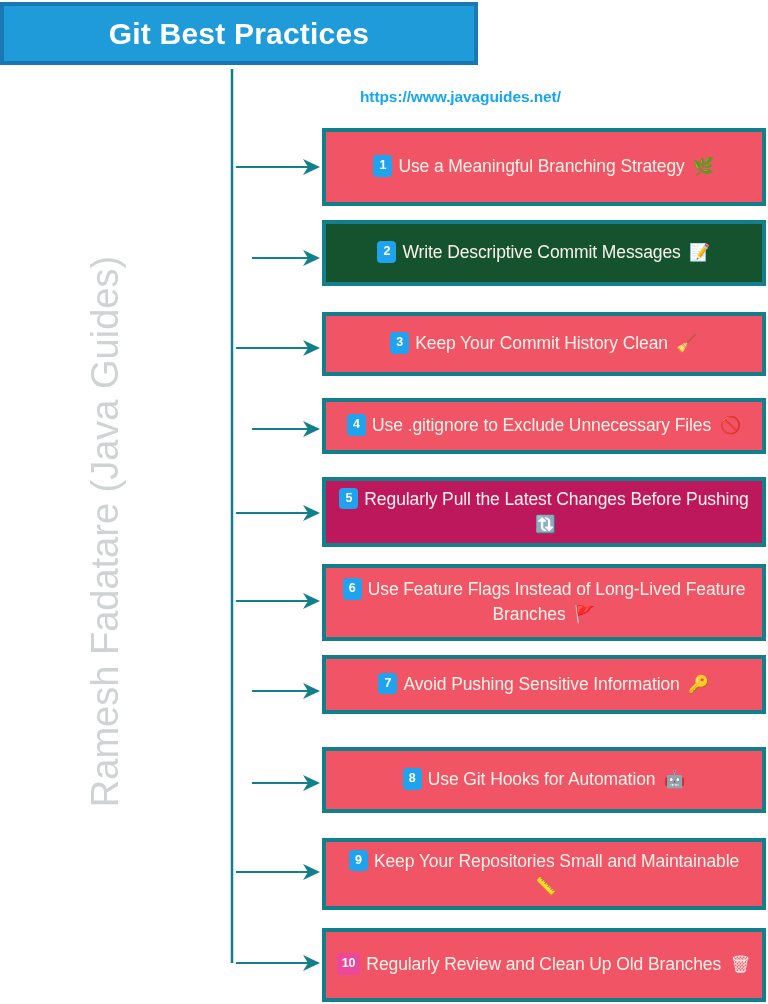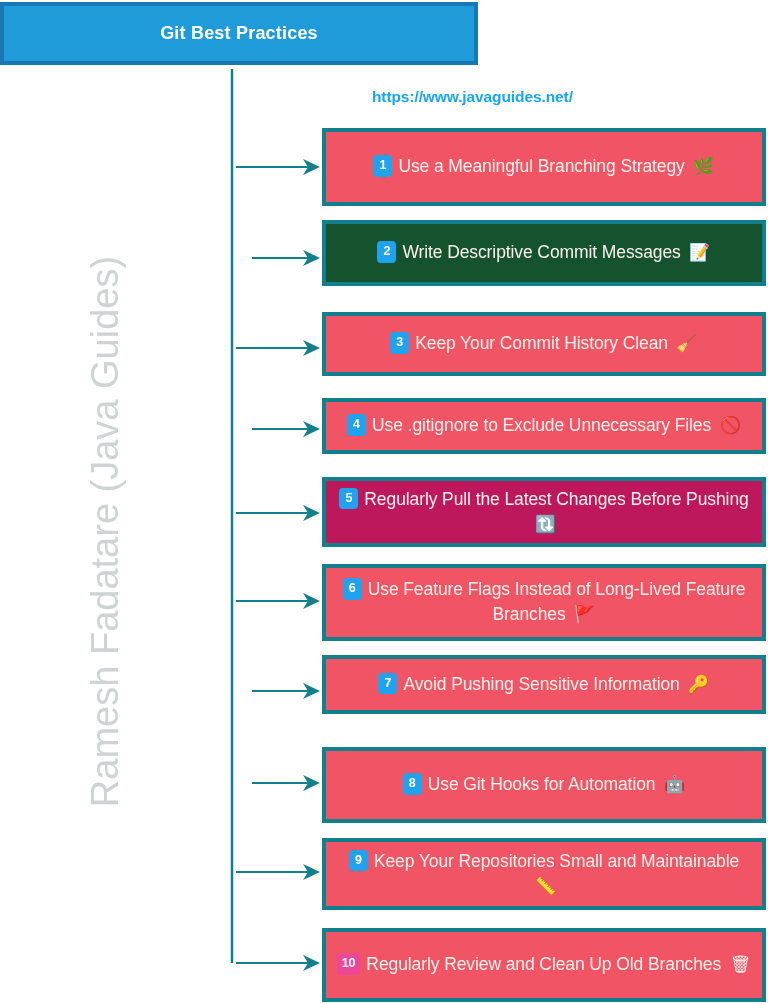--- a/index.html
+++ b/index.html
@@ -24,30 +24,30 @@
     height: 63px;
     background: #1F9BD9;
     border: 4px solid #1878B4;
     box-sizing: border-box;
     display: flex;
     align-items: center;
     justify-content: center;
   }
   #title-text {
     color: #ffffff;
-    font-size: 18px;
+    font-size: 30px;
     font-weight: bold;
     letter-spacing: 0.2px;
     white-space: nowrap;
   }
 
   
   #site-url {
     position: absolute;
-    left: 372px;
+    left: 360px;
     top: 88px;
     font-size: 15.5px;
     font-weight: bold;
     color: #16A7F0;
     white-space: nowrap;
     letter-spacing: -0.1px;
   }
 
   
   #watermark {
@@ -164,21 +164,21 @@
     </div>
     <div class="item-box" style="top: 477px; height: 70px; background: #be185d; border-color: rgb(18, 128, 140);">
       <div class="item-inner" style="color: rgb(250, 243, 236);"><span class="num-badge" style="background: rgb(31, 163, 239);">5</span><span>Regularly Pull the Latest Changes Before Pushing</span> <span class="item-emoji">🔃</span></div>
     </div>
     <div class="item-box" style="top: 564px; height: 77px; background: rgb(241, 84, 100); border-color: rgb(18, 128, 140); justify-content: center;">
       <div class="item-inner" style="color: rgb(250, 243, 236);"><span class="num-badge" style="background: rgb(31, 163, 239);">6</span><span>Use Feature Flags Instead of Long-Lived Feature Branches</span> <span class="item-emoji">🚩</span></div>
     </div>
     <div class="item-box" style="top: 655px; height: 59px; background: rgb(241, 84, 100); border-color: rgb(18, 128, 140);">
       <div class="item-inner" style="color: rgb(250, 243, 236);"><span class="num-badge" style="background: rgb(31, 163, 239);">7</span><span>Avoid Pushing Sensitive Information</span> <span class="item-emoji">🔑</span></div>
     </div>
-    <div class="item-box" style="top: 747px; height: 76px; background: rgb(241, 84, 100); border-color: rgb(18, 128, 140);">
+    <div class="item-box" style="top: 747px; height: 66px; background: rgb(241, 84, 100); border-color: rgb(18, 128, 140);">
       <div class="item-inner" style="color: rgb(250, 243, 236);"><span class="num-badge" style="background: rgb(31, 163, 239);">8</span><span>Use Git Hooks for Automation</span> <span class="item-emoji">🤖</span></div>
     </div>
     <div class="item-box" style="top: 838px; height: 72px; background: rgb(241, 84, 100); border-color: rgb(18, 128, 140);">
       <div class="item-inner" style="color: rgb(250, 243, 236);"><span class="num-badge" style="background: rgb(31, 163, 239);">9</span><span>Keep Your Repositories Small and Maintainable</span> <span class="item-emoji">📏</span></div>
     </div>
     <div class="item-box" style="top: 928px; height: 74px; background: rgb(241, 84, 100); border-color: rgb(18, 128, 140);">
       <div class="item-inner" style="color: rgb(250, 243, 236);"><span class="num-badge" style="background: #ec4899;">10</span><span>Regularly Review and Clean Up Old Branches</span> <span class="item-emoji">🗑</span></div>
     </div>
   </div>
 

